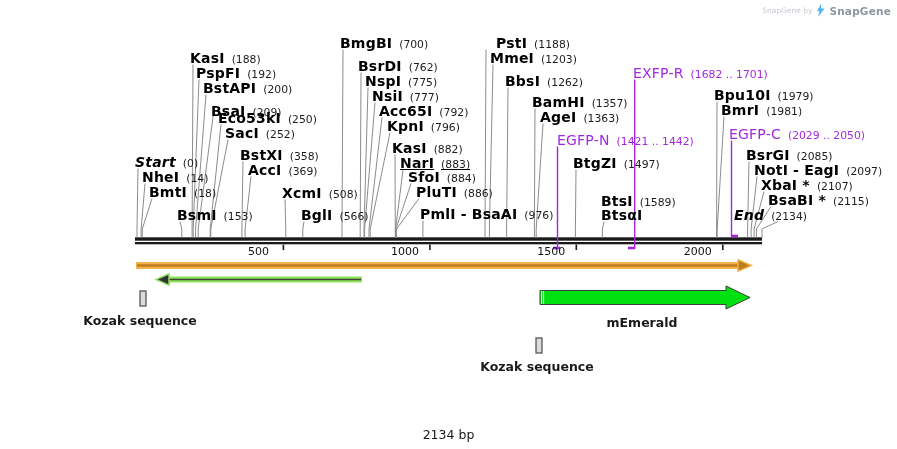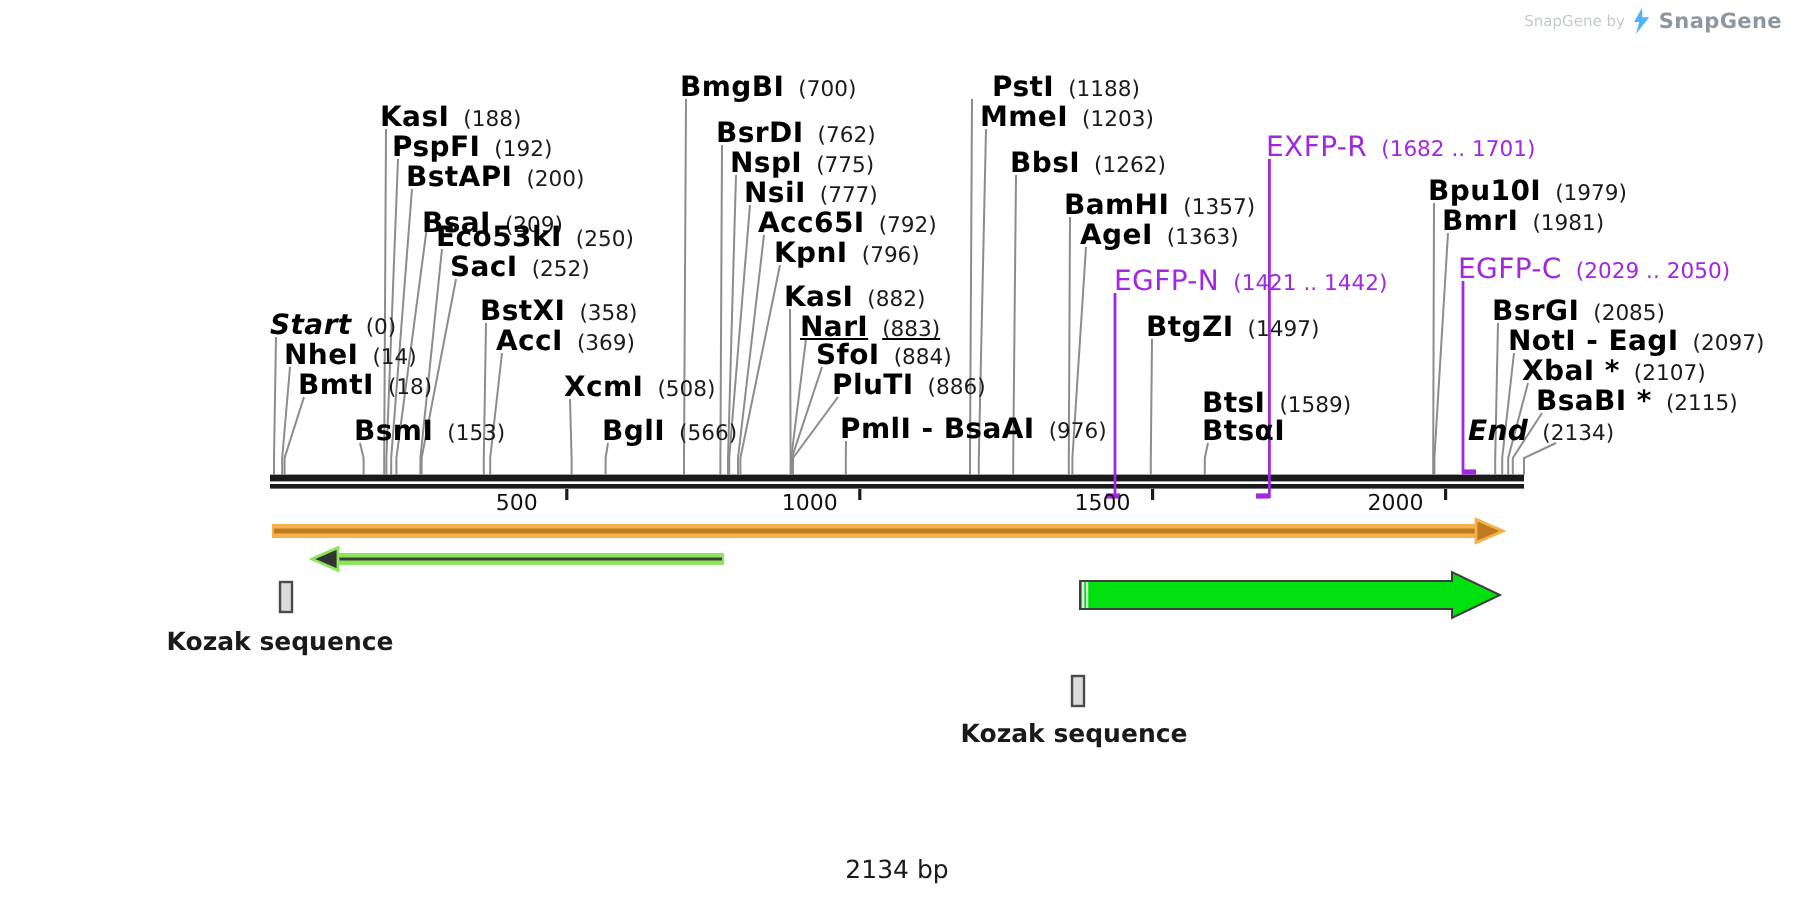--- a/index.html
+++ b/index.html
@@ -164,16 +164,17 @@
       <div class="site-label " style="left: 754px; top: 163px;"><span class="nm">NotI - EagI</span><span class="ps">(2097)</span></div>
       <div class="site-label " style="left: 761px; top: 178px;"><span class="nm">XbaI *</span><span class="ps">(2107)</span></div>
       <div class="site-label " style="left: 768px; top: 193px;"><span class="nm">BsaBI *</span><span class="ps">(2115)</span></div>
       <div class="site-label bi" style="left: 734px; top: 208px;"><span class="nm">End</span><span class="ps">(2134)</span></div>
       <div class="site-label feature" style="left: 557px; top: 133px;"><span class="nm">EGFP-N</span><span class="ps">(1421 .. 1442)</span></div>
       <div class="site-label feature" style="left: 633px; top: 66px;"><span class="nm">EXFP-R</span><span class="ps">(1682 .. 1701)</span></div>
       <div class="site-label feature" style="left: 729px; top: 127px;"><span class="nm">EGFP-C</span><span class="ps">(2029 .. 2050)</span></div>
     </div>
 
   <div class="anno" style="left:55px;top:313px;" id="kozak1">Kozak sequence</div>
+  <div class="anno" style="left:557px;top:315px;" id="memerald">mEmerald</div>
   <div class="anno" style="left:452px;top:359px;" id="kozak2">Kozak sequence</div>
 
   <div id="construct-length">2134 bp</div>
 </div>
 
 </body></html>

